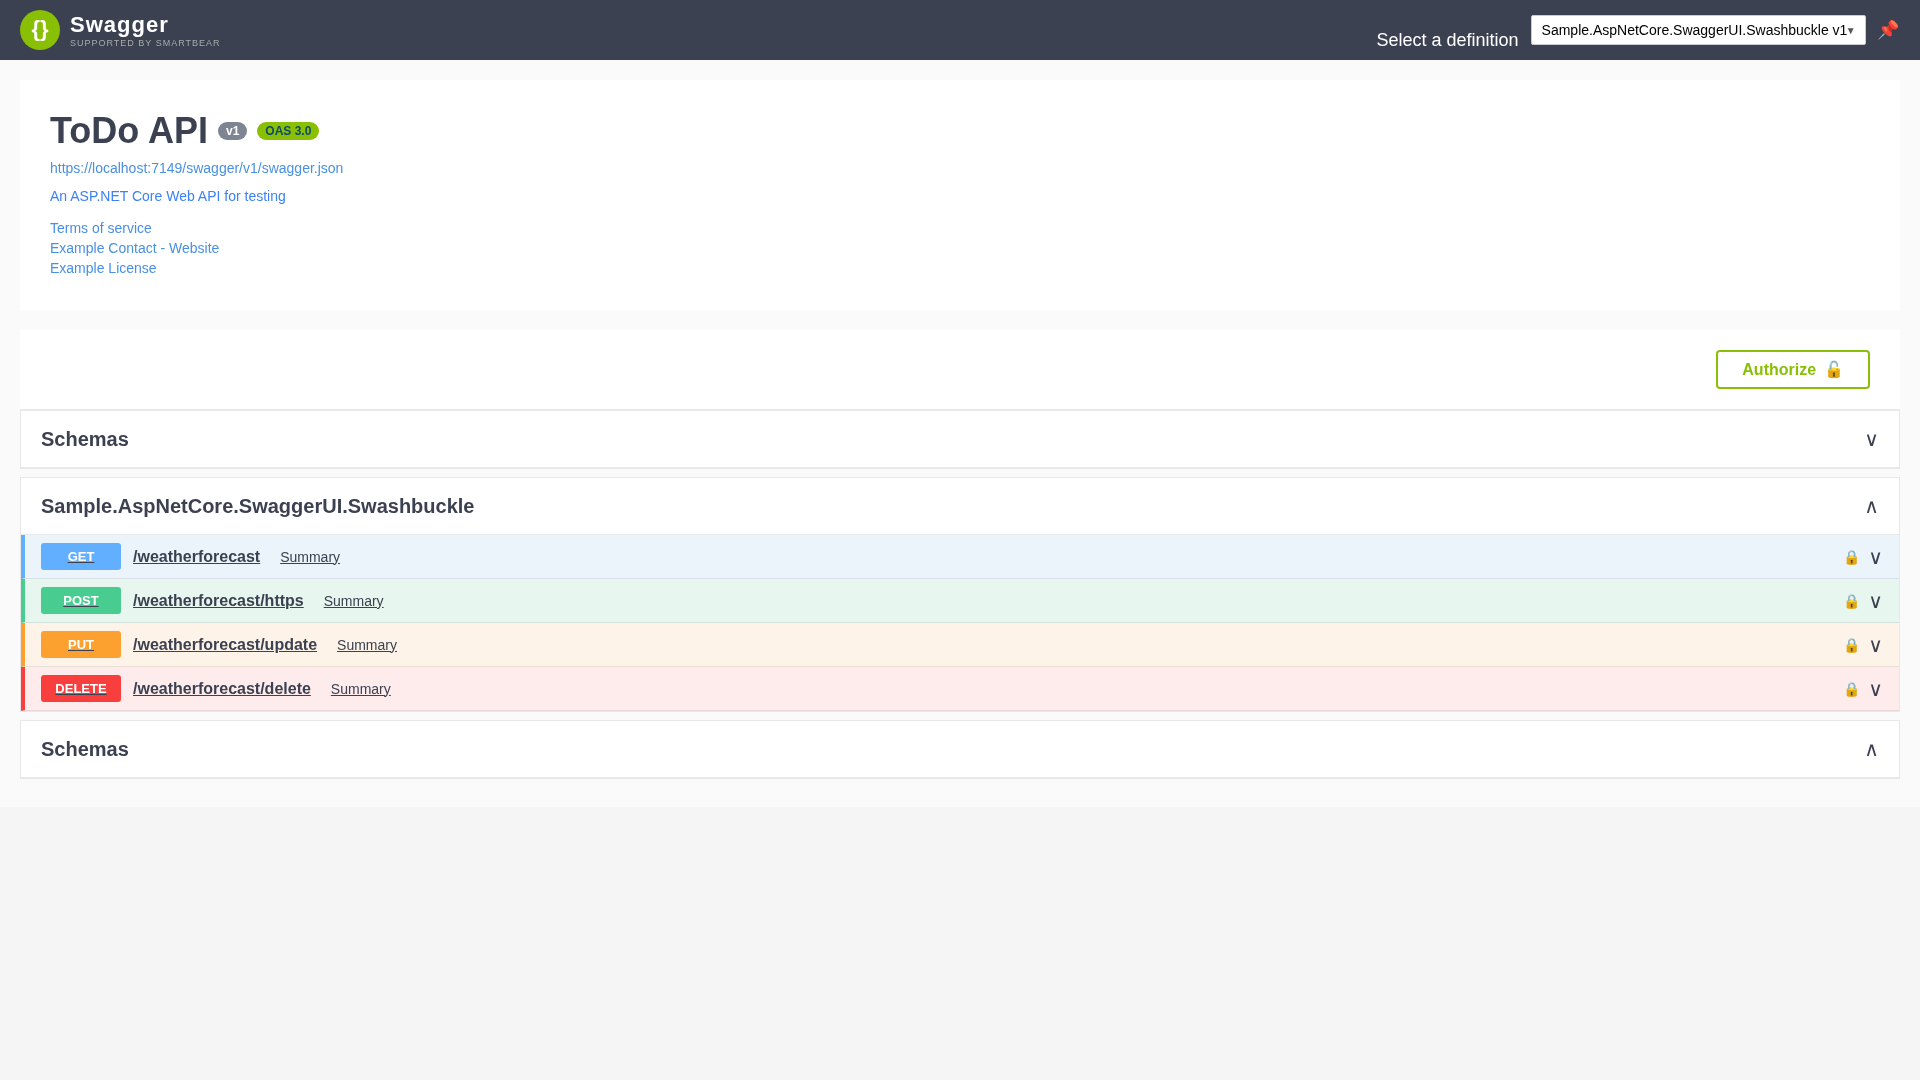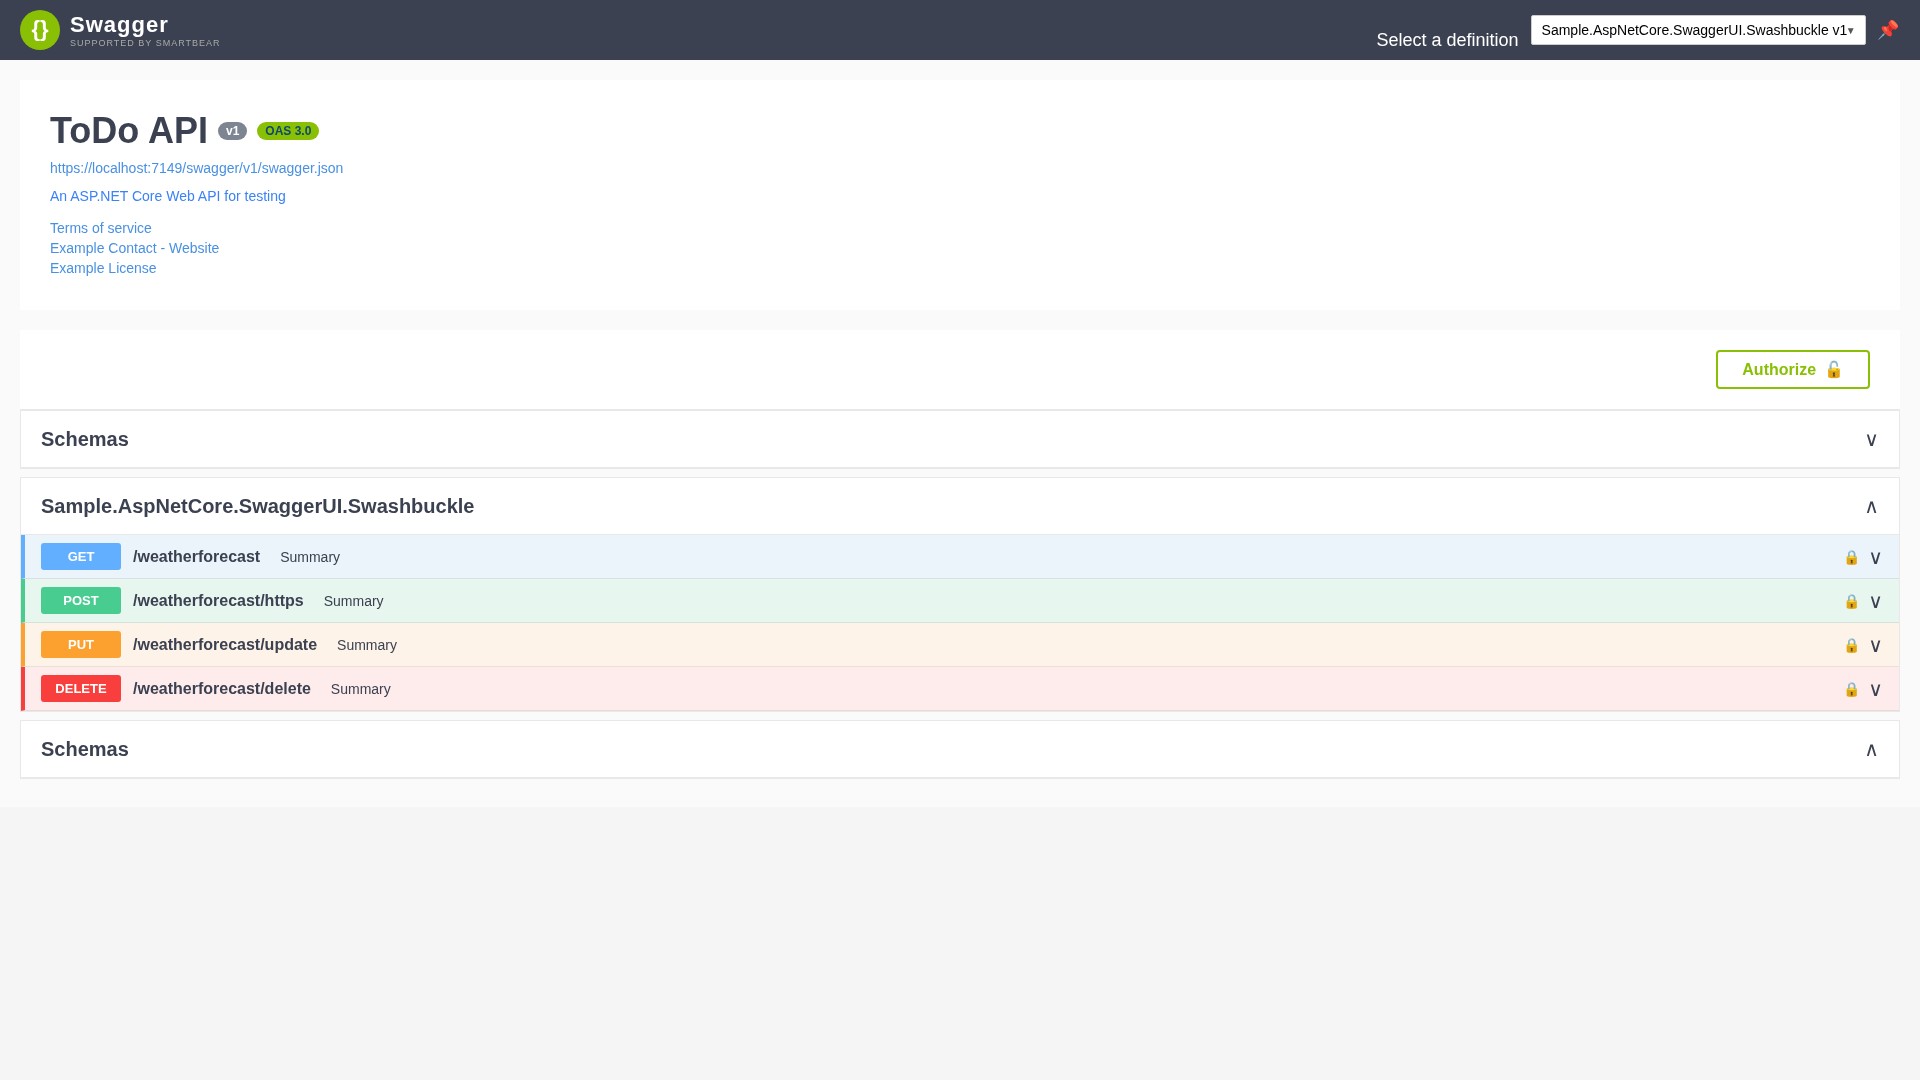--- a/index.html
+++ b/index.html
@@ -212,20 +212,21 @@
       align-items: center;
       justify-content: space-between;
       padding: 8px 16px;
       border-bottom: 1px solid rgba(0,0,0,0.08);
       cursor: pointer;
     }
     .endpoint-left {
       display: flex;
       align-items: center;
       gap: 12px;
+      text-decoration: underline;
     }
     .method-badge {
       display: inline-flex;
       align-items: center;
       justify-content: center;
       width: 80px;
       padding: 6px 0;
       font-size: 13px;
       font-weight: bold;
       color: white;

